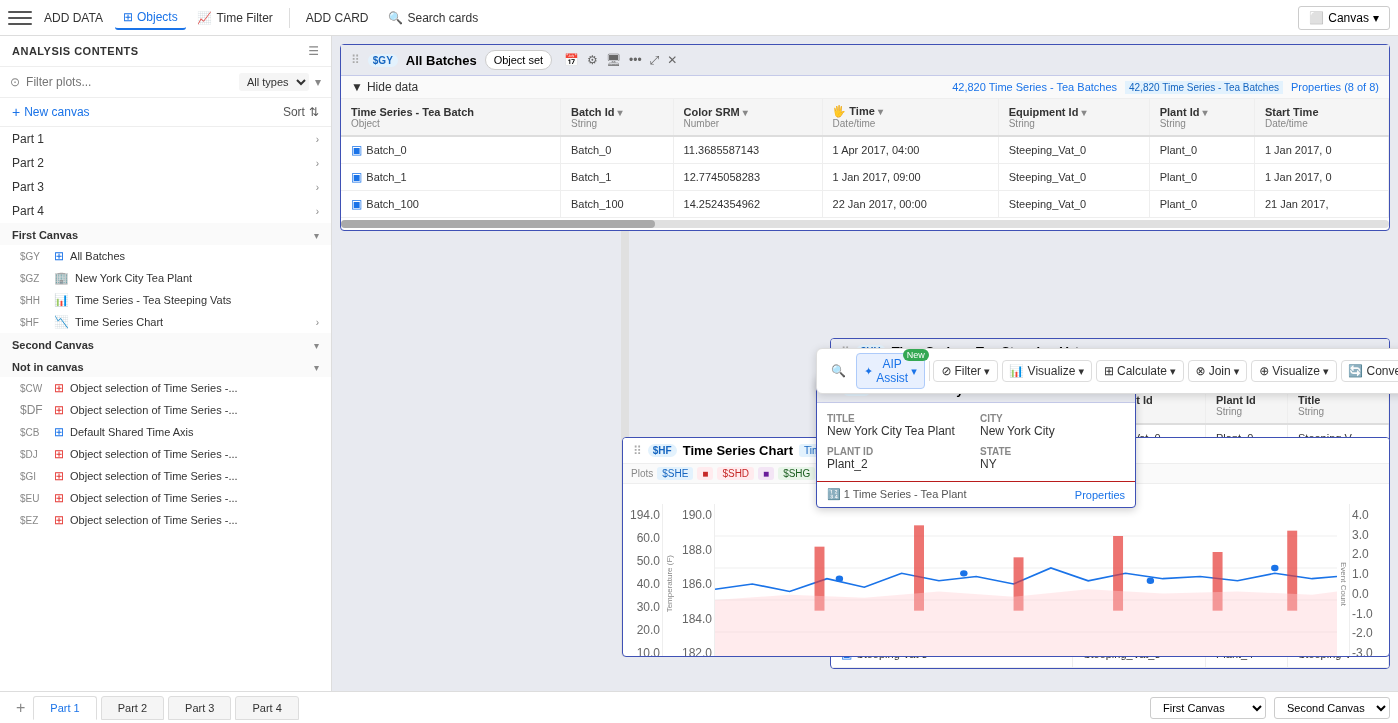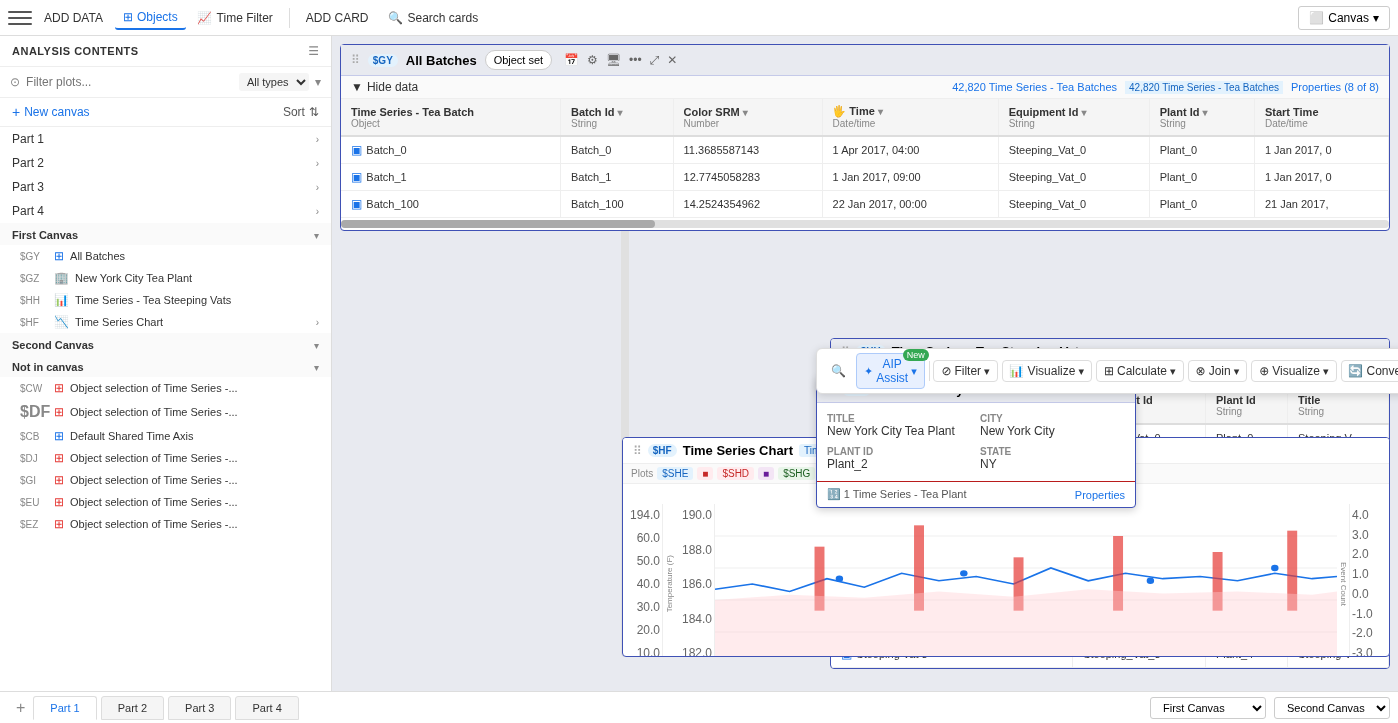--- a/index.html
+++ b/index.html
@@ -258,21 +258,21 @@
     <div class="sidebar-section">
       <span class="sidebar-section-title">Not in canvas</span>
       <span class="section-arrow">▾</span>
     </div>
     <div class="canvas-item">
       <span class="item-id" style="font-size:10px;color:#888;">$CW</span>
       <span style="color:#e53935;">⊞</span>
       <span class="item-name">Object selection of Time Series -...</span>
     </div>
     <div class="canvas-item">
-      <span class="item-id" style="font-size:16px;color:#888;font-weight:bold;">$DF</span>
+      <span class="item-id" style="font-size:12px;color:#888;">$DF</span>
       <span style="color:#e53935;">⊞</span>
       <span class="item-name">Object selection of Time Series -...</span>
     </div>
     <div class="canvas-item">
       <span class="item-id" style="font-size:10px;color:#888;">$CB</span>
       <span style="color:#1a73e8;">⊞</span>
       <span class="item-name">Default Shared Time Axis</span>
     </div>
     <div class="canvas-item">
       <span class="item-id" style="font-size:10px;color:#888;">$DJ</span>

